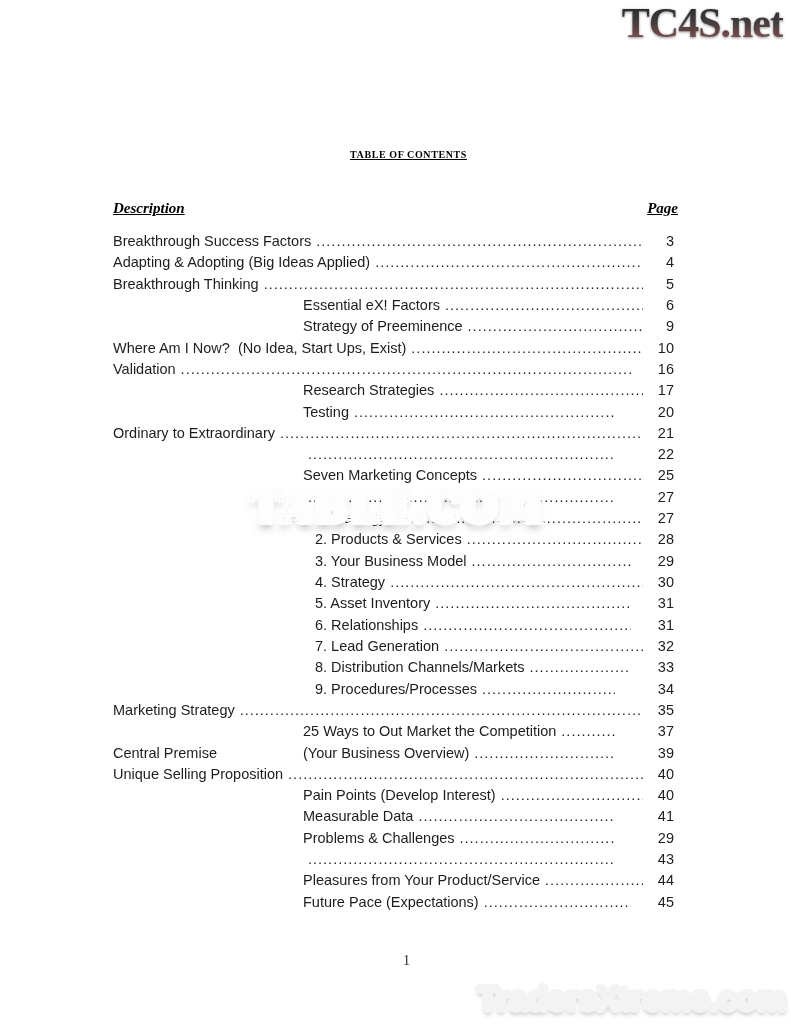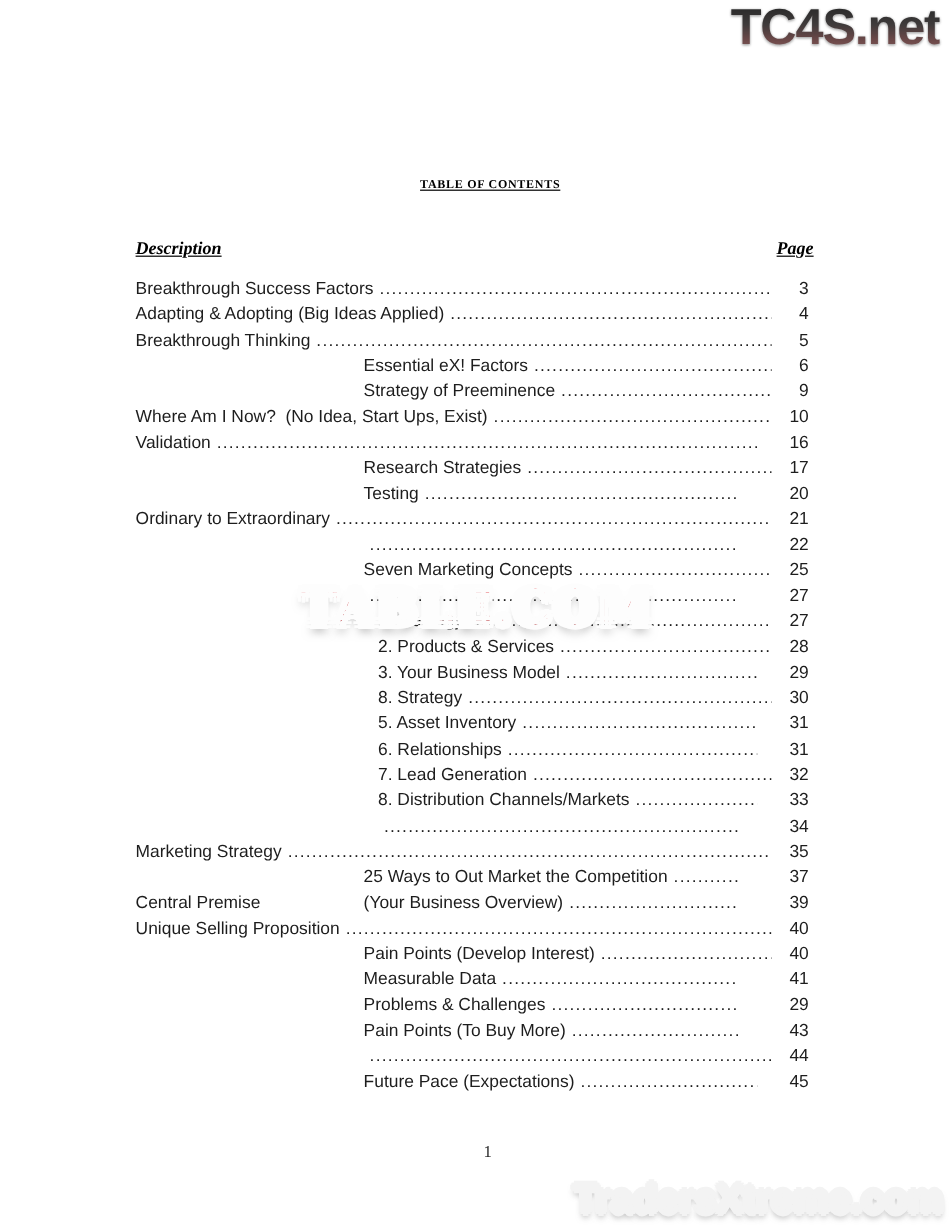--- a/index.html
+++ b/index.html
@@ -8,21 +8,21 @@
     width:791px;height:1024px;
     background:#ffffff;
     overflow:hidden;
     font-family:"Liberation Sans", sans-serif;
     color:#1d1d1d;
   }
 
   
   .wm-tc4s{
     position:absolute;top:0px;right:8px;
-    font-family:Liberation Sans, sans-serif;
+    font-family:Liberation Serif, serif;
     font-weight:700;font-size:42px;letter-spacing:-1px;line-height:1.1;
     background:linear-gradient(180deg,#2d2d2d 18%,#3f3b3b 45%,#6b4848 72%,#8a5f5f 100%);
     -webkit-background-clip:text;background-clip:text;color:transparent;
     filter:drop-shadow(0 1px 1px rgba(160,160,160,.85)) drop-shadow(0 0 1px rgba(190,190,190,.7));
   }
   .wm-dlsub{
     position:absolute;left:251px;top:484px;
     font-family:"DejaVu Serif", serif;
     font-weight:bold;font-size:40px;line-height:1.15;letter-spacing:2px;
     background:linear-gradient(180deg,#f0666c 0%,#e23c42 40%,#c3151b 55%,#9f0d12 100%);
@@ -190,21 +190,21 @@
         <span class="dots">....................................................................................................................................................................................................................................................................</span>
         <span class="pg">28</span>
       </div>
       <div class="toc-row ind2">
         <span class="lbl">3. Your Business Model</span>
         <span class="dots">....................................................................................................................................................................................................................................................................</span>
         <span class="gap-sm"></span>
         <span class="pg">29</span>
       </div>
       <div class="toc-row ind2">
-        <span class="lbl">8. Strategy</span>
+        <span class="lbl">4. Strategy</span>
         <span class="dots">....................................................................................................................................................................................................................................................................</span>
         <span class="pg">30</span>
       </div>
       <div class="toc-row ind2">
         <span class="lbl">5. Asset Inventory</span>
         <span class="dots">....................................................................................................................................................................................................................................................................</span>
         <span class="gap-sm"></span>
         <span class="pg">31</span>
       </div>
       <div class="toc-row ind2">
@@ -218,20 +218,21 @@
         <span class="dots">....................................................................................................................................................................................................................................................................</span>
         <span class="pg">32</span>
       </div>
       <div class="toc-row ind2">
         <span class="lbl">8. Distribution Channels/Markets</span>
         <span class="dots">....................................................................................................................................................................................................................................................................</span>
         <span class="gap-sm"></span>
         <span class="pg">33</span>
       </div>
       <div class="toc-row ind2">
+        <span class="lbl">9. Procedures/Processes</span>
         <span class="dots">....................................................................................................................................................................................................................................................................</span>
         <span class="gap-md"></span>
         <span class="pg">34</span>
       </div>
       <div class="toc-row ind0">
         <span class="lbl">Marketing Strategy</span>
         <span class="dots">....................................................................................................................................................................................................................................................................</span>
         <span class="pg">35</span>
       </div>
       <div class="toc-row ind1">
@@ -263,26 +264,26 @@
         <span class="gap-md"></span>
         <span class="pg">41</span>
       </div>
       <div class="toc-row ind1">
         <span class="lbl">Problems &amp; Challenges</span>
         <span class="dots">....................................................................................................................................................................................................................................................................</span>
         <span class="gap-md"></span>
         <span class="pg">29</span>
       </div>
       <div class="toc-row ind1">
-        <span class="lbl">Pain Points (To Buy More)</span>
         <span class="dots">....................................................................................................................................................................................................................................................................</span>
         <span class="gap-md"></span>
         <span class="pg">43</span>
       </div>
       <div class="toc-row ind1">
+        <span class="lbl">Pleasures from Your Product/Service</span>
         <span class="dots">....................................................................................................................................................................................................................................................................</span>
         <span class="pg">44</span>
       </div>
       <div class="toc-row ind1">
         <span class="lbl">Future Pace (Expectations)</span>
         <span class="dots">....................................................................................................................................................................................................................................................................</span>
         <span class="gap-sm"></span>
         <span class="pg">45</span>
       </div>
     </div>

